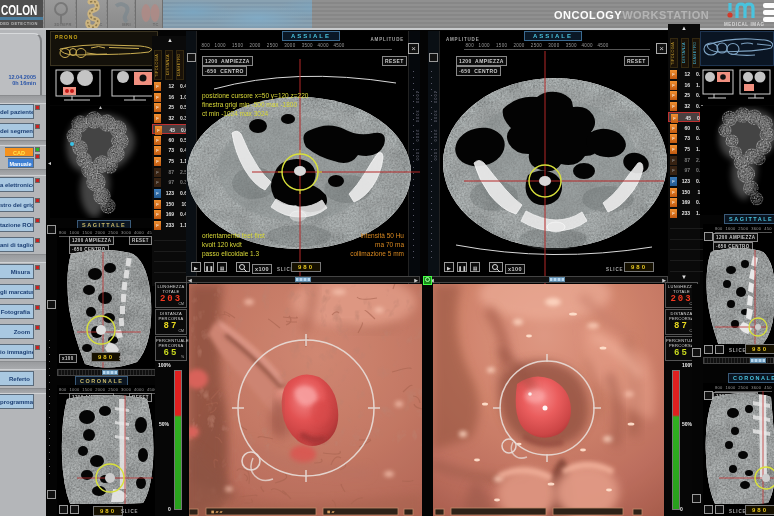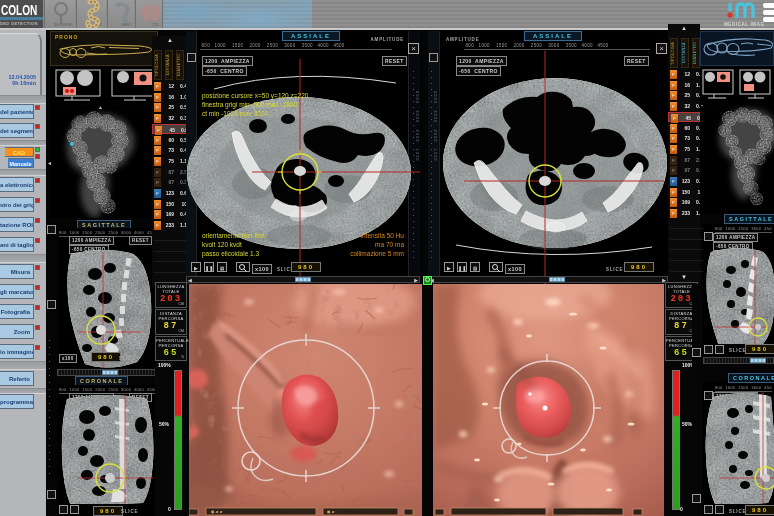--- a/index.html
+++ b/index.html
@@ -94,20 +94,21 @@
         <ellipse cx="10" cy="13" rx="4.5" ry="9" fill="#b28a85"></ellipse>
         <ellipse cx="19" cy="13" rx="4.5" ry="9" fill="#b28a85"></ellipse>
       </svg>
     </div>
  <div class="abs" id="clouds"></div>
  <div class="abs" id="logobox">
       <span class="colon">COLON</span>
       <span class="bluebar"></span>
       <span class="ded">DED DETECTION</span>
     </div>
+ <div class="abs" id="oncol">ONCOLOGY<span>WORKSTATION</span></div>
  <svg class="abs" id="imlogo" viewBox="0 0 34 16">
       <g stroke="#49c3de" stroke-width="3.2" fill="none">
         <line x1="3" y1="1" x2="3" y2="9"></line>
         <path d="M10 16 V6 q0 -4 4 -4 q4 0 4 4 v10 V6 q0 -4 4 -4 q4 0 4 4 v10" stroke-linejoin="round"></path>
       </g>
       <circle cx="3" cy="13" r="2.6" fill="#d23a2a"></circle>
     </svg>
  <div class="abs" id="medimg">MEDICAL IMAG</div>
  <div class="abs" id="hbars">
       <div style="top:3px"></div>

